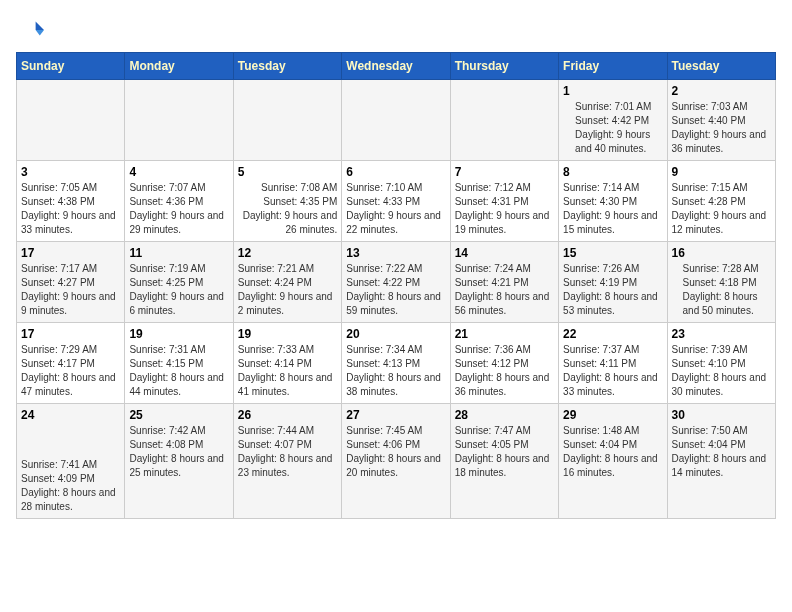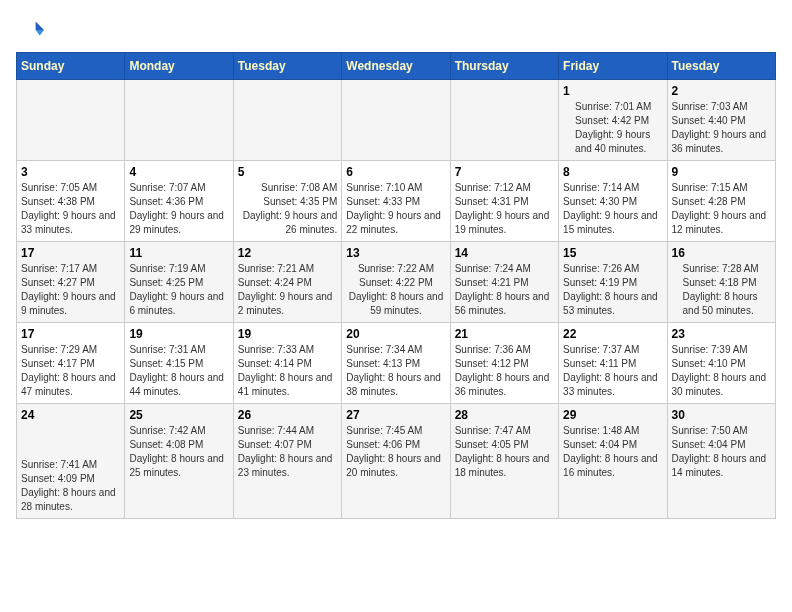--- a/index.html
+++ b/index.html
@@ -196,21 +196,21 @@
 Daylight: 9 hours and 6 minutes.</div>
         </td>
         <td>
           <div class="day-number">12</div>
           <div class="day-info" style="white-space: pre-wrap;">Sunrise: 7:21 AM
 Sunset: 4:24 PM
 Daylight: 9 hours and 2 minutes.</div>
         </td>
         <td>
           <div class="day-number">13</div>
-          <div class="day-info" style="white-space: pre-wrap; text-align: center;">Sunrise: 7:22 AM
+          <div class="day-info" style="white-space: pre-wrap;">Sunrise: 7:22 AM
 Sunset: 4:22 PM
 Daylight: 8 hours and 59 minutes.</div>
         </td>
         <td>
           <div class="day-number">14</div>
           <div class="day-info" style="white-space: pre-wrap;">Sunrise: 7:24 AM
 Sunset: 4:21 PM
 Daylight: 8 hours and 56 minutes.</div>
         </td>
         <td>

